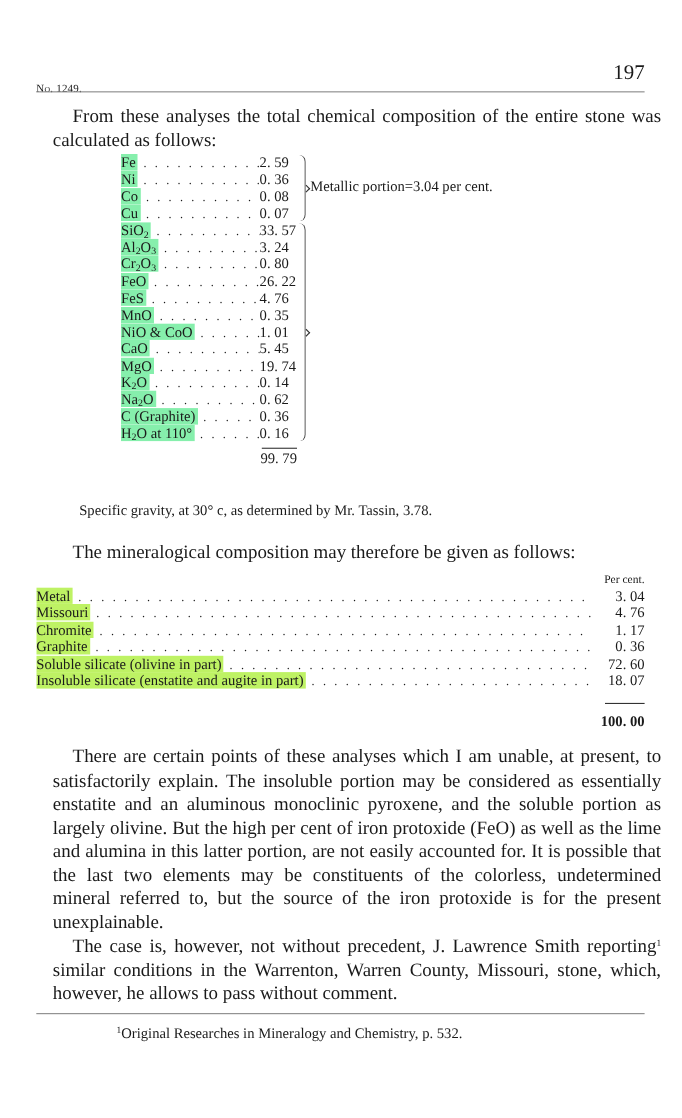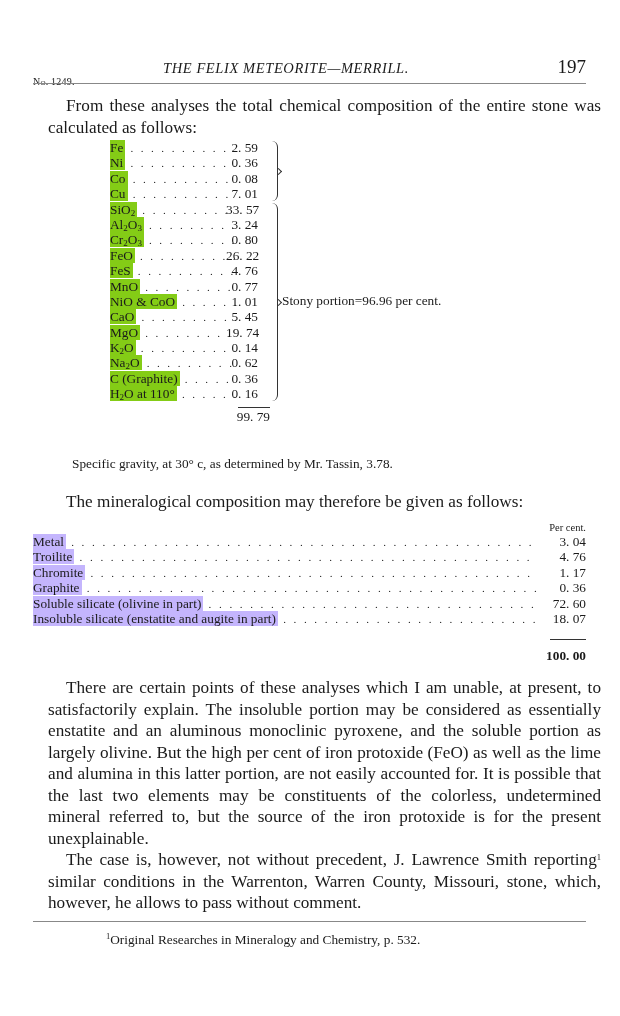--- a/index.html
+++ b/index.html
@@ -85,32 +85,31 @@
       white-space: nowrap;
     }
     .chem-name {
       position: absolute;
       left: 0;
       width: 126px;
       overflow: hidden;
       white-space: nowrap;
     }
     .chem-name .lbl {
-      background: #84cc16;
+      background: #86efac;
       padding-right: 2px;
     }
     .chem-name .dots {
       letter-spacing: 2.4px;
       font-size: 11px;
     }
     .chem-val {
       position: absolute;
-      left: 116px;
+      left: 126px;
       width: 32px;
-      text-align: right;
     }
     sub {
       font-size: 9px;
       vertical-align: -2px;
       line-height: 0;
     }
     .brace {
       position: absolute;
       left: 161px;
       width: 6px;
@@ -178,21 +177,21 @@
       white-space: nowrap;
     }
     .min-name {
       position: absolute;
       left: 0;
       width: 505px;
       overflow: hidden;
       white-space: nowrap;
     }
     .min-name .lbl {
-      background: #c4b5fd;
+      background: #bef264;
       padding-right: 2px;
     }
     .min-name .dots {
       letter-spacing: 2.45px;
       font-size: 11px;
     }
     .min-val {
       position: absolute;
       right: 0;
       width: 40px;
@@ -231,21 +230,20 @@
       line-height: 0;
     }
   </style>
 </head>
 <body>
 
 <div class="page">
 
   <div class="running-head">
     <span class="rh-no">No. 1249.</span>
-    <span class="rh-title">THE FELIX METEORITE—MERRILL.</span>
     <span class="rh-page">197</span>
   </div>
   <div class="rule-top"></div>
 
   <p class="para" style="top:91px;">From these analyses the total chemical composition of the entire stone was calculated as follows:</p>
 
   <div class="chem" id="chem">
       <div class="chem-row">
         <span class="chem-name"><span class="lbl">Fe</span><span class="dots"> . . . . . . . . . . . . . . . . . . . . . . . . . . . . .</span></span>
         <span class="chem-val">2. 59</span>
@@ -253,21 +251,21 @@
       <div class="chem-row">
         <span class="chem-name"><span class="lbl">Ni</span><span class="dots"> . . . . . . . . . . . . . . . . . . . . . . . . . . . . .</span></span>
         <span class="chem-val">0. 36</span>
       </div>
       <div class="chem-row">
         <span class="chem-name"><span class="lbl">Co</span><span class="dots"> . . . . . . . . . . . . . . . . . . . . . . . . . . . . .</span></span>
         <span class="chem-val">0. 08</span>
       </div>
       <div class="chem-row">
         <span class="chem-name"><span class="lbl">Cu</span><span class="dots"> . . . . . . . . . . . . . . . . . . . . . . . . . . . . .</span></span>
-        <span class="chem-val">7. 01</span>
+        <span class="chem-val">0. 07</span>
       </div>
       <div class="chem-row">
         <span class="chem-name"><span class="lbl">SiO<sub>2</sub></span><span class="dots"> . . . . . . . . . . . . . . . . . . . . . . . . . . . . .</span></span>
         <span class="chem-val">33. 57</span>
       </div>
       <div class="chem-row">
         <span class="chem-name"><span class="lbl">Al<sub>2</sub>O<sub>3</sub></span><span class="dots"> . . . . . . . . . . . . . . . . . . . . . . . . . . . . .</span></span>
         <span class="chem-val">3. 24</span>
       </div>
       <div class="chem-row">
@@ -277,21 +275,21 @@
       <div class="chem-row">
         <span class="chem-name"><span class="lbl">FeO</span><span class="dots"> . . . . . . . . . . . . . . . . . . . . . . . . . . . . .</span></span>
         <span class="chem-val">26. 22</span>
       </div>
       <div class="chem-row">
         <span class="chem-name"><span class="lbl">FeS</span><span class="dots"> . . . . . . . . . . . . . . . . . . . . . . . . . . . . .</span></span>
         <span class="chem-val">4. 76</span>
       </div>
       <div class="chem-row">
         <span class="chem-name"><span class="lbl">MnO</span><span class="dots"> . . . . . . . . . . . . . . . . . . . . . . . . . . . . .</span></span>
-        <span class="chem-val">0. 77</span>
+        <span class="chem-val">0. 35</span>
       </div>
       <div class="chem-row">
         <span class="chem-name"><span class="lbl">NiO &amp; CoO</span><span class="dots"> . . . . . . . . . . . . . . . . . . . . . . . . . . . . .</span></span>
         <span class="chem-val">1. 01</span>
       </div>
       <div class="chem-row">
         <span class="chem-name"><span class="lbl">CaO</span><span class="dots"> . . . . . . . . . . . . . . . . . . . . . . . . . . . . .</span></span>
         <span class="chem-val">5. 45</span>
       </div>
       <div class="chem-row">
@@ -309,39 +307,39 @@
       <div class="chem-row">
         <span class="chem-name"><span class="lbl">C (Graphite)</span><span class="dots"> . . . . . . . . . . . . . . . . . . . . . . . . . . . . .</span></span>
         <span class="chem-val">0. 36</span>
       </div>
       <div class="chem-row">
         <span class="chem-name"><span class="lbl">H<sub>2</sub>O at 110°</span><span class="dots"> . . . . . . . . . . . . . . . . . . . . . . . . . . . . .</span></span>
         <span class="chem-val">0. 16</span>
       </div>
       <div class="brace" style="top: 1px; height: 59.6px;"></div>
       <div class="brace-tip" style="top: 28.8px;"></div>
+      <span class="brace-label" style="top: 21.8px;">Metallic portion=3.04  per cent.</span>
       <div class="brace" style="top: 62.6px; height: 198.2px;"></div>
       <div class="brace-tip" style="top: 159.7px;"></div>
-      <span class="brace-label" style="top: 152.7px;">Stony portion=96.96 per cent.</span>
       <div class="chem-total-rule" style="top: 266.8px;"></div>
       <div class="chem-total" style="top: 268.8px;">99. 79</div>
     </div>
 
   <div class="sg">Specific gravity, at 30° c, as determined by Mr. Tassin, 3.78.</div>
 
   <p class="para" style="top:487px;">The mineralogical composition may therefore be given as follows:</p>
 
   <div class="min" id="min">
     <span class="min-head">Per cent.</span>
   <div class="min-row" style="top: 12px;">
         <span class="min-name"><span class="lbl">Metal</span><span class="dots"> . . . . . . . . . . . . . . . . . . . . . . . . . . . . . . . . . . . . . . . . . . . . . . . . . . . . . . . . . . . . . . . . . . . . . . . . . . . . . . . . . . . . . . . . . .</span></span>
         <span class="min-val">3. 04</span>
       </div>
       <div class="min-row" style="top: 27.4px;">
-        <span class="min-name"><span class="lbl">Troilite</span><span class="dots"> . . . . . . . . . . . . . . . . . . . . . . . . . . . . . . . . . . . . . . . . . . . . . . . . . . . . . . . . . . . . . . . . . . . . . . . . . . . . . . . . . . . . . . . . . .</span></span>
+        <span class="min-name"><span class="lbl">Missouri</span><span class="dots"> . . . . . . . . . . . . . . . . . . . . . . . . . . . . . . . . . . . . . . . . . . . . . . . . . . . . . . . . . . . . . . . . . . . . . . . . . . . . . . . . . . . . . . . . . .</span></span>
         <span class="min-val">4. 76</span>
       </div>
       <div class="min-row" style="top: 42.8px;">
         <span class="min-name"><span class="lbl">Chromite</span><span class="dots"> . . . . . . . . . . . . . . . . . . . . . . . . . . . . . . . . . . . . . . . . . . . . . . . . . . . . . . . . . . . . . . . . . . . . . . . . . . . . . . . . . . . . . . . . . .</span></span>
         <span class="min-val">1. 17</span>
       </div>
       <div class="min-row" style="top: 58.2px;">
         <span class="min-name"><span class="lbl">Graphite</span><span class="dots"> . . . . . . . . . . . . . . . . . . . . . . . . . . . . . . . . . . . . . . . . . . . . . . . . . . . . . . . . . . . . . . . . . . . . . . . . . . . . . . . . . . . . . . . . . .</span></span>
         <span class="min-val">0. 36</span>
       </div>

